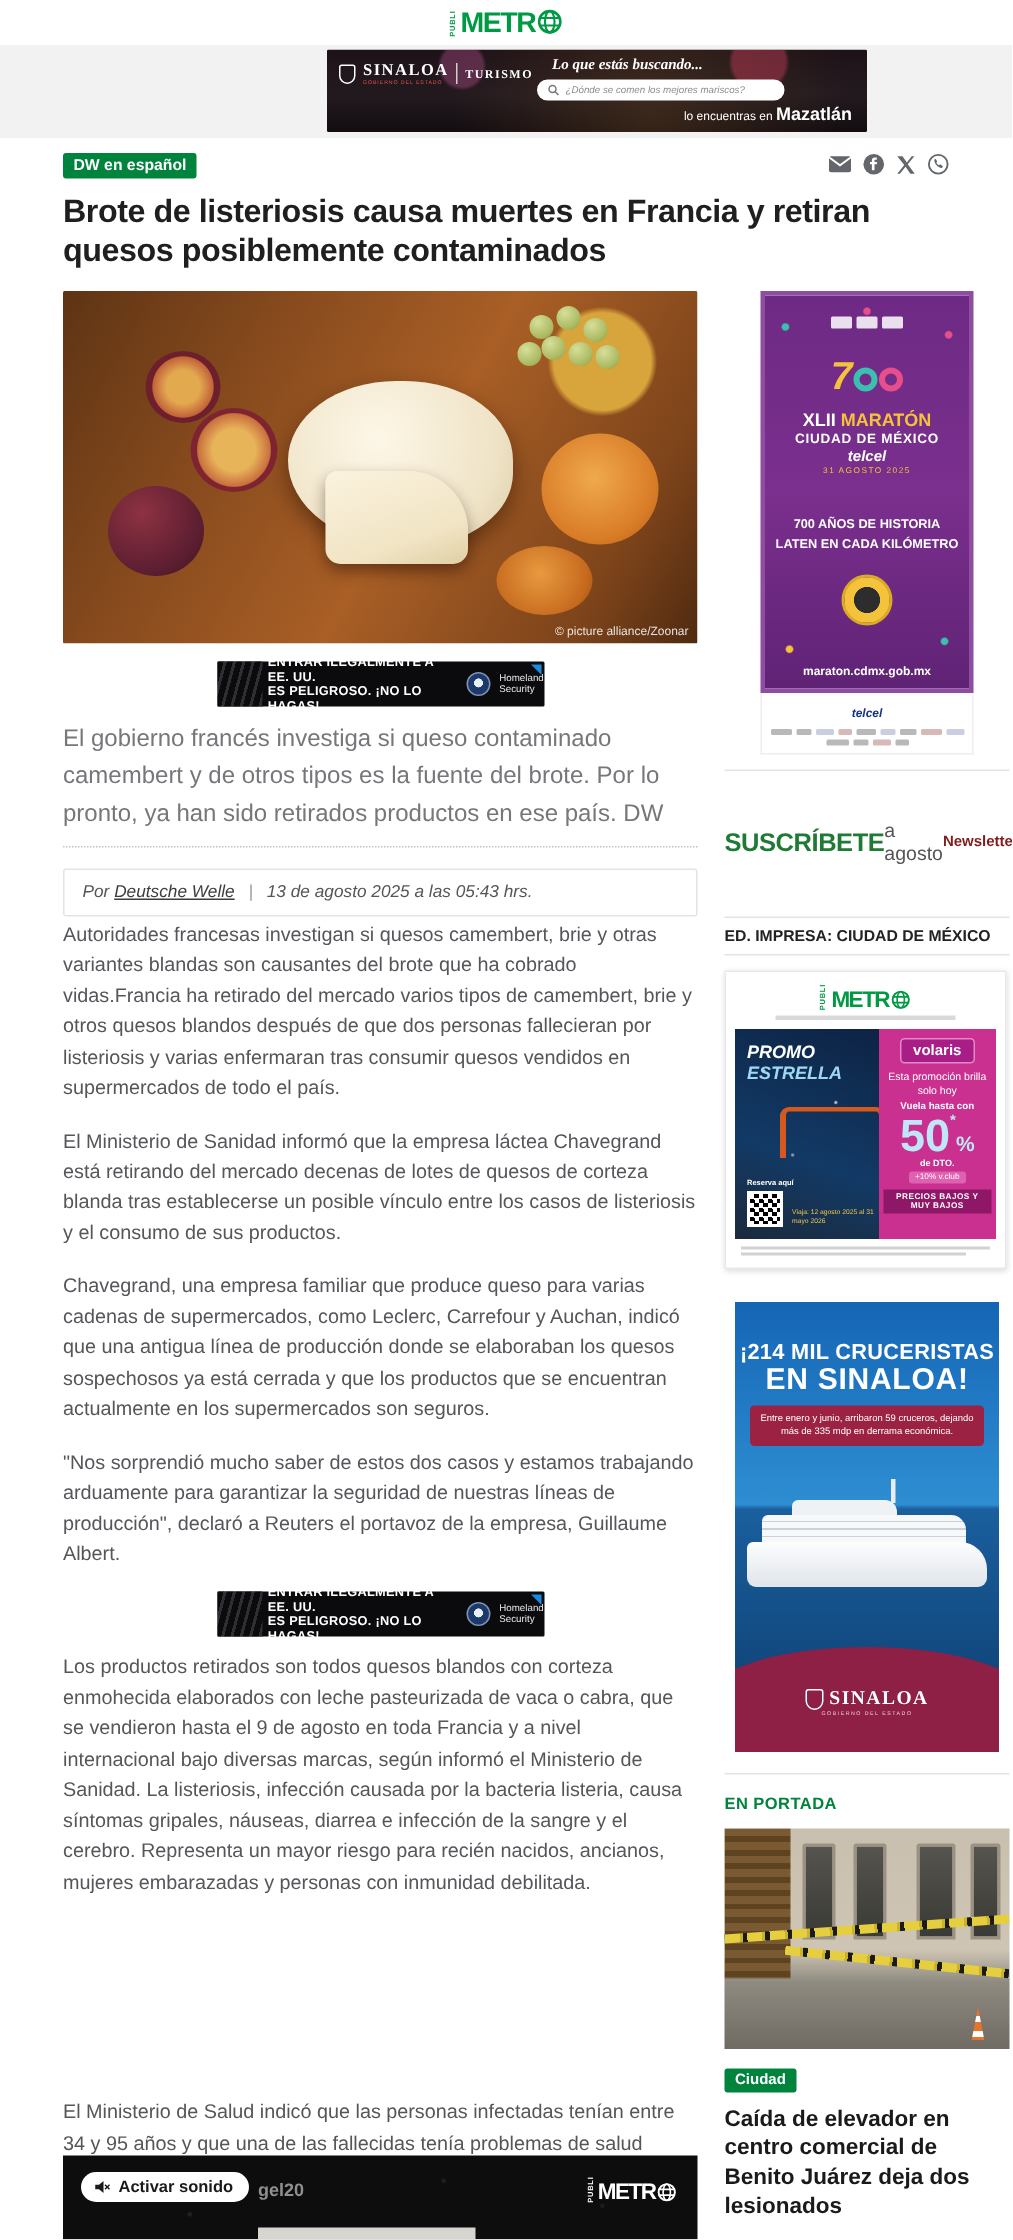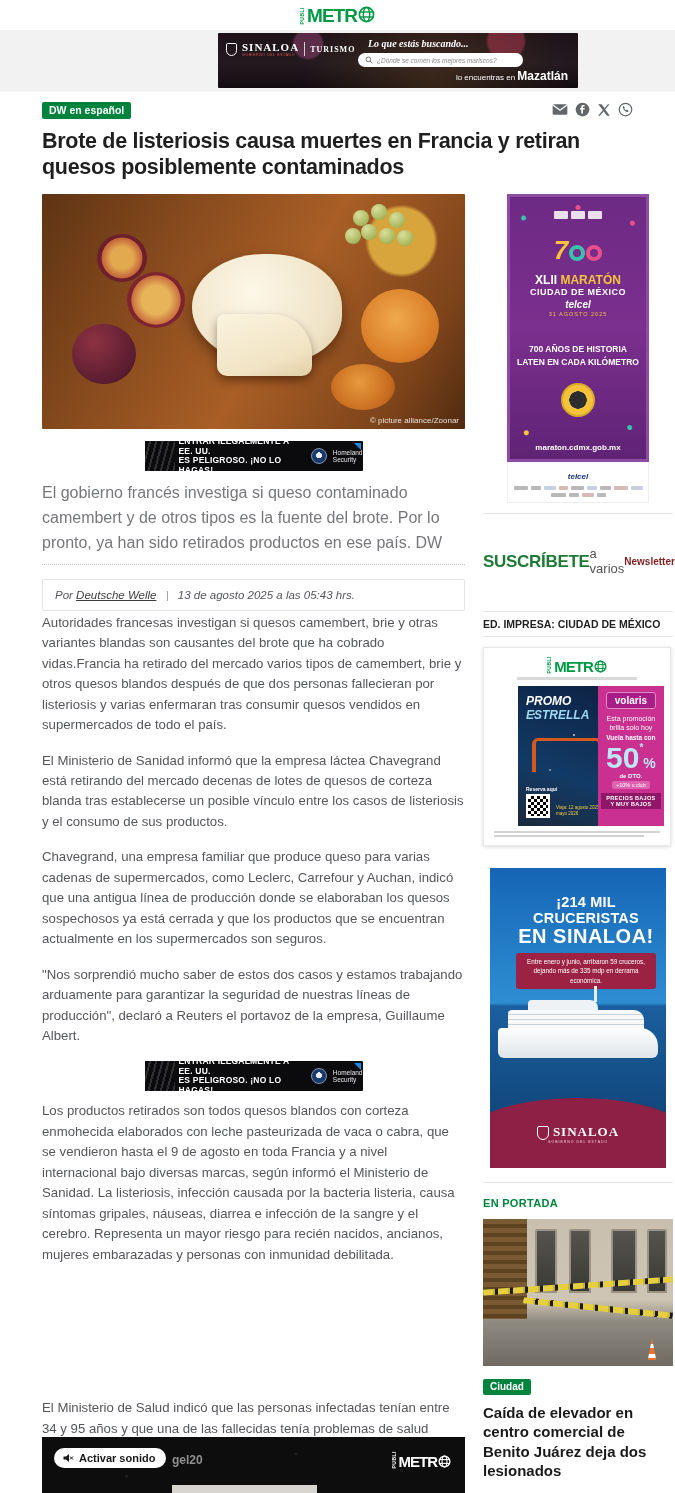--- a/index.html
+++ b/index.html
@@ -147,42 +147,42 @@
 
   
   .frontpage { margin-top:10px; width:188px; background:#fff; border:1px solid #e8e8e8; box-shadow:0 1px 4px rgba(0,0,0,.15); padding:8px 6px 6px; cursor:pointer; }
   .fp-sub { height:3px; width:120px; margin:3px auto 6px; background:#d9d9d9; }
   .fp-ad { display:flex; height:140px; }
   .fp-night { position:relative; width:55%; overflow:hidden; color:#fff;
       background:
         radial-gradient(circle at 20% 20%, rgba(255,255,255,.8) 0 .5px, transparent 1.5px),
         radial-gradient(circle at 70% 35%, rgba(255,255,255,.7) 0 .5px, transparent 1.5px),
         radial-gradient(circle at 40% 60%, rgba(255,255,255,.5) 0 .5px, transparent 1.5px),
-        linear-gradient(200deg,#0d2344 0%, #123a66 60%, #1b2a3c 100%); margin-left: 28px; }
+        linear-gradient(200deg,#0d2344 0%, #123a66 60%, #1b2a3c 100%); }
   .fp-promo1 { margin:8px 0 0 8px; font-size:12px; font-weight:800; font-style:italic; }
   .fp-promo2 { margin-left:8px; font-size:12px; font-weight:800; font-style:italic; color:#9fd8f2; }
   .fp-bridge { position:absolute; right:-4px; top:52px; width:70px; height:34px; border-top:3px solid #d3591f; border-left:4px solid #d3591f; border-right:4px solid #d3591f; border-radius:6px 6px 0 0; }
   .fp-reserva { position:absolute; left:8px; bottom:34px; font-size:5px; font-weight:bold; }
   .fp-qr { position:absolute; left:8px; bottom:8px; width:24px; height:24px; background:repeating-conic-gradient(#000 0 25%, #fff 0 50%) 0 0/6px 6px; border:2px solid #fff; }
   .fp-viaja { position:absolute; left:38px; bottom:9px; font-size:4.5px; color:#f2c94c; width:55px; line-height:1.3; }
   .fp-pink { width:45%; background:#c9308f; color:#fff; text-align:center; padding:6px 3px; display:flex; flex-direction:column; align-items:center; }
   .fp-volaris { background:#a81d86; border:1px solid #e08ac6; border-radius:3px; font-weight:800; font-size:10px; padding:2px 8px; }
   .fp-t1 { margin-top:5px; font-size:7px; line-height:1.3; }
   .fp-t2 { font-size:6.5px; font-weight:800; margin-top:2px; }
   .fp-50 { font-size:30px; font-weight:800; color:#bfe6f7; line-height:1; margin-top:2px; }
   .fp-50 .pct { font-size:14px; } .fp-50 .ast { font-size:10px; vertical-align:top; }
   .fp-dto { font-size:6px; font-weight:bold; }
   .fp-vclub { margin-top:2px; background:#de62b0; border-radius:2px; font-size:5.5px; padding:1px 4px; }
   .fp-strip { margin-top:4px; background:#8f1767; font-size:5.5px; font-weight:800; padding:2px 5px; letter-spacing:.3px; }
   .fp-legal { margin-top:5px; }
   .fp-legal i { display:block; height:2px; background:#d2d2d2; margin:2px 4px; }
 
   
   .cruise { margin-top:22px; width:176px; margin-left:auto; margin-right:auto; height:300px; position:relative; overflow:hidden; color:#fff; text-align:center; cursor:pointer;
-      background:linear-gradient(180deg,#1565b5 0%, #2e8ed2 45%, #1a5f9e 46%, #124a80 78%, #0e3a66 100%);padding-left:16px; }
+      background:linear-gradient(180deg,#1565b5 0%, #2e8ed2 45%, #1a5f9e 46%, #124a80 78%, #0e3a66 100%); }
   .cr-t1 { margin-top:26px; font-size:14.5px; font-weight:800; letter-spacing:.2px; }
   .cr-t2 { font-size:20px; font-weight:800; letter-spacing:.5px; line-height:1; }
   .cr-sub { margin:7px 10px 0; background:#9b2242; border-radius:3px; font-size:6.3px; line-height:1.5; padding:4px 6px; }
   .cr-ship { position:absolute; left:8px; top:118px; width:160px; height:72px; }
   .cr-hull { position:absolute; bottom:0; left:0; right:0; height:30px; background:linear-gradient(#fdfdfd,#dfe5ea); border-radius:4px 18px 6px 6px; }
   .cr-deck { position:absolute; bottom:28px; left:10px; right:14px; height:20px; background:repeating-linear-gradient(180deg,#f6f8fa 0 4px, #c9d2da 4px 5px); border-radius:4px 10px 0 0; }
   .cr-top { position:absolute; bottom:46px; left:30px; width:70px; height:12px; background:#eef2f5; border-radius:4px 8px 0 0; }
   .cr-mast { position:absolute; bottom:56px; left:96px; width:3px; height:16px; background:#e8edf1; }
   .cr-bottom { position:absolute; bottom:0; left:-20px; right:-20px; height:70px; background:#8d2044; border-radius:50% 50% 0 0; }
   .cr-shield { width:12px; height:14px; border:1px solid #fff; border-radius:2px 2px 6px 6px; display:inline-block; vertical-align:middle; margin-right:4px; }
@@ -392,21 +392,21 @@
               <i style="width:9px"></i>
           </div>
         </div>
       </div>
 
       <hr class="side-divider">
 
       <div class="newsletter">
         <div class="nl-left">
           <span class="nl1">SUSCRÍBETE</span>
-          <span class="nl2">a varios</span>
+          <span class="nl2">a agosto</span>
           <span class="nl3">Newsletter</span>
         </div>
         <div class="nl-right">
           <div class="nl-paper">
               <div class="ph-img"></div>
               <div class="ph-line"></div>
               <div class="ph-line"></div>
               <div class="ph-line" style="width:70%"></div>
             </div>
           <span class="nl-hand">☛</span>

